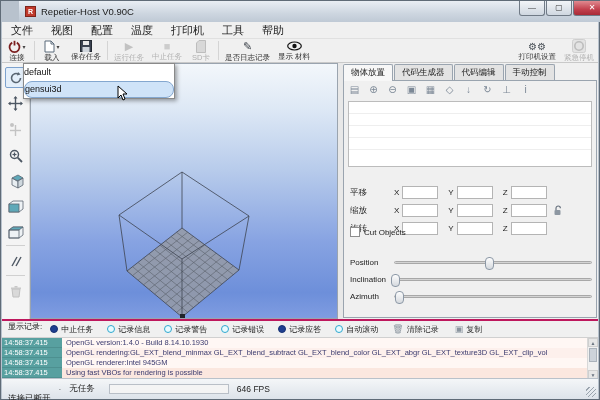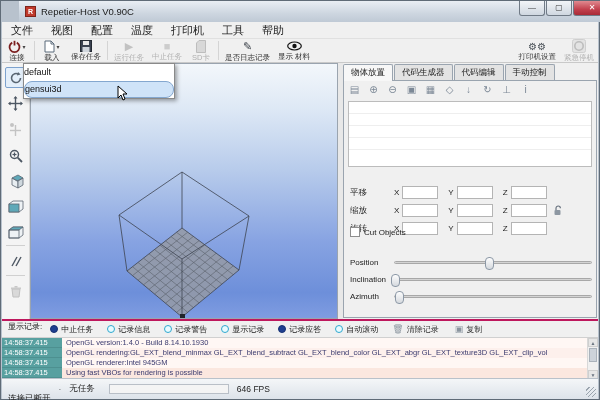--- a/index.html
+++ b/index.html
@@ -411,21 +411,21 @@
     <div class="toggle">
         <span class="tgl-dot"></span>
         <span>记录信息</span>
       </div>
     <div class="toggle">
         <span class="tgl-dot"></span>
         <span>记录警告</span>
       </div>
     <div class="toggle">
         <span class="tgl-dot"></span>
-        <span>显示记录</span>
+        <span>记录错误</span>
       </div>
     <div class="toggle">
         <span class="tgl-dot on"></span>
         <span>记录应答</span>
       </div>
     <div class="toggle">
         <span class="tgl-dot"></span>
         <span>自动滚动</span>
       </div>
     <div class="lact">

